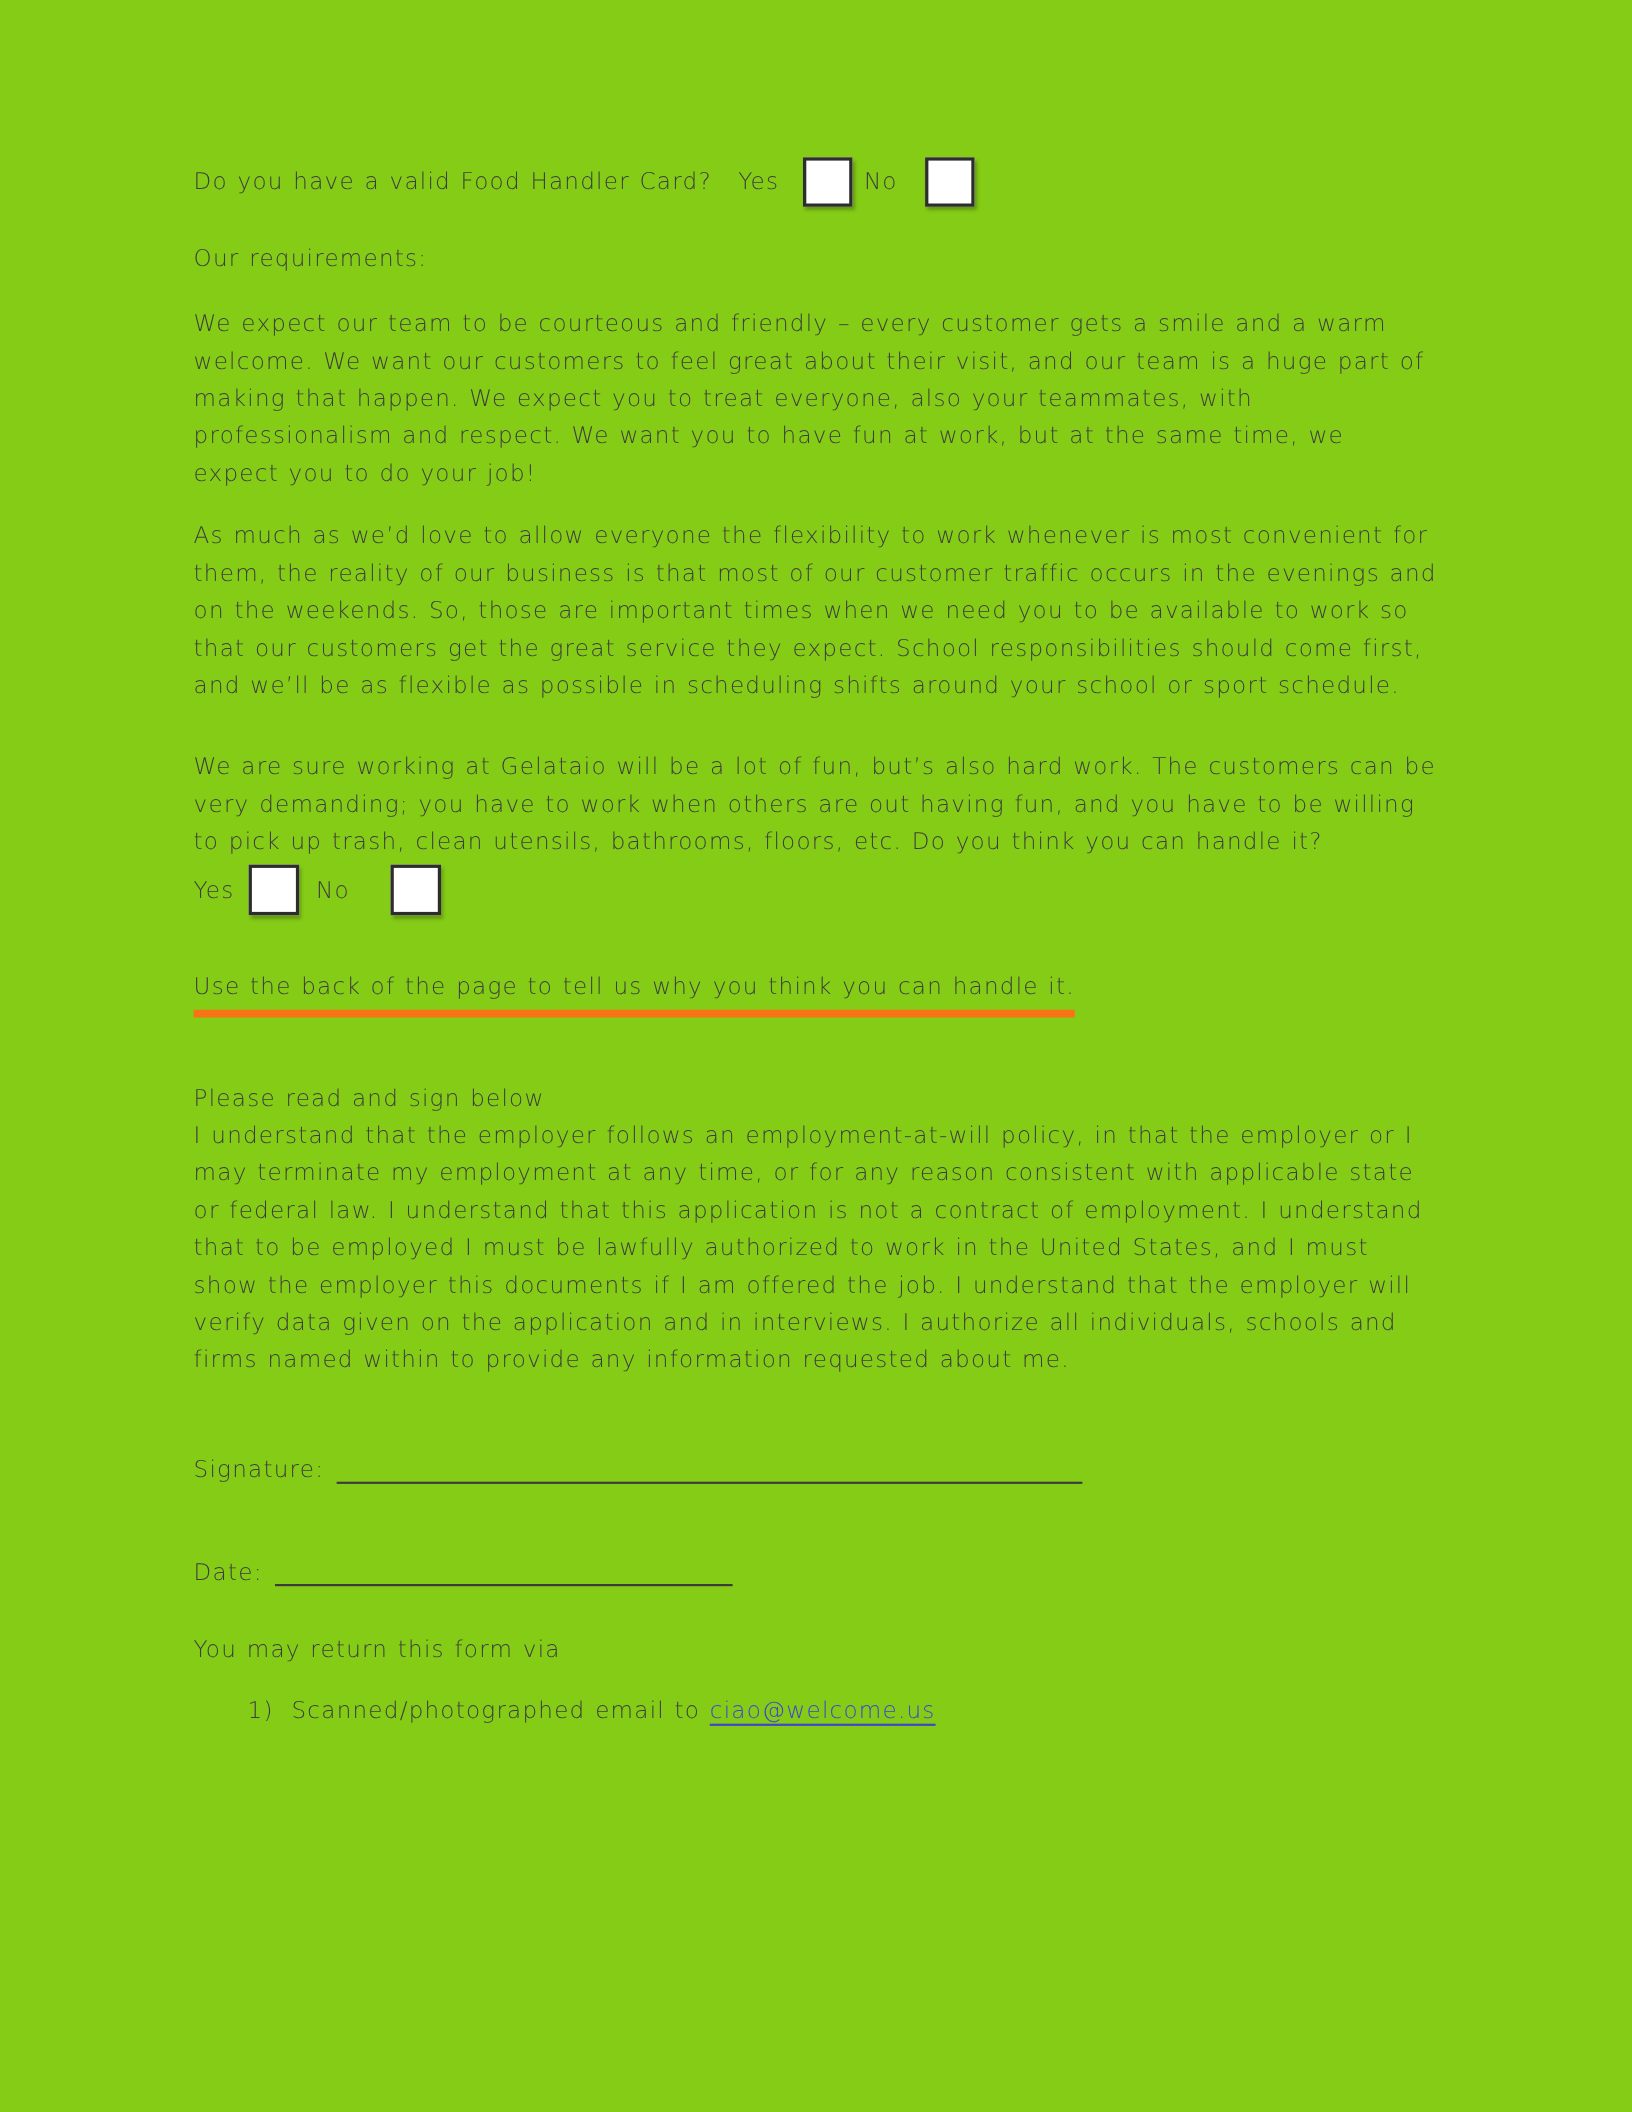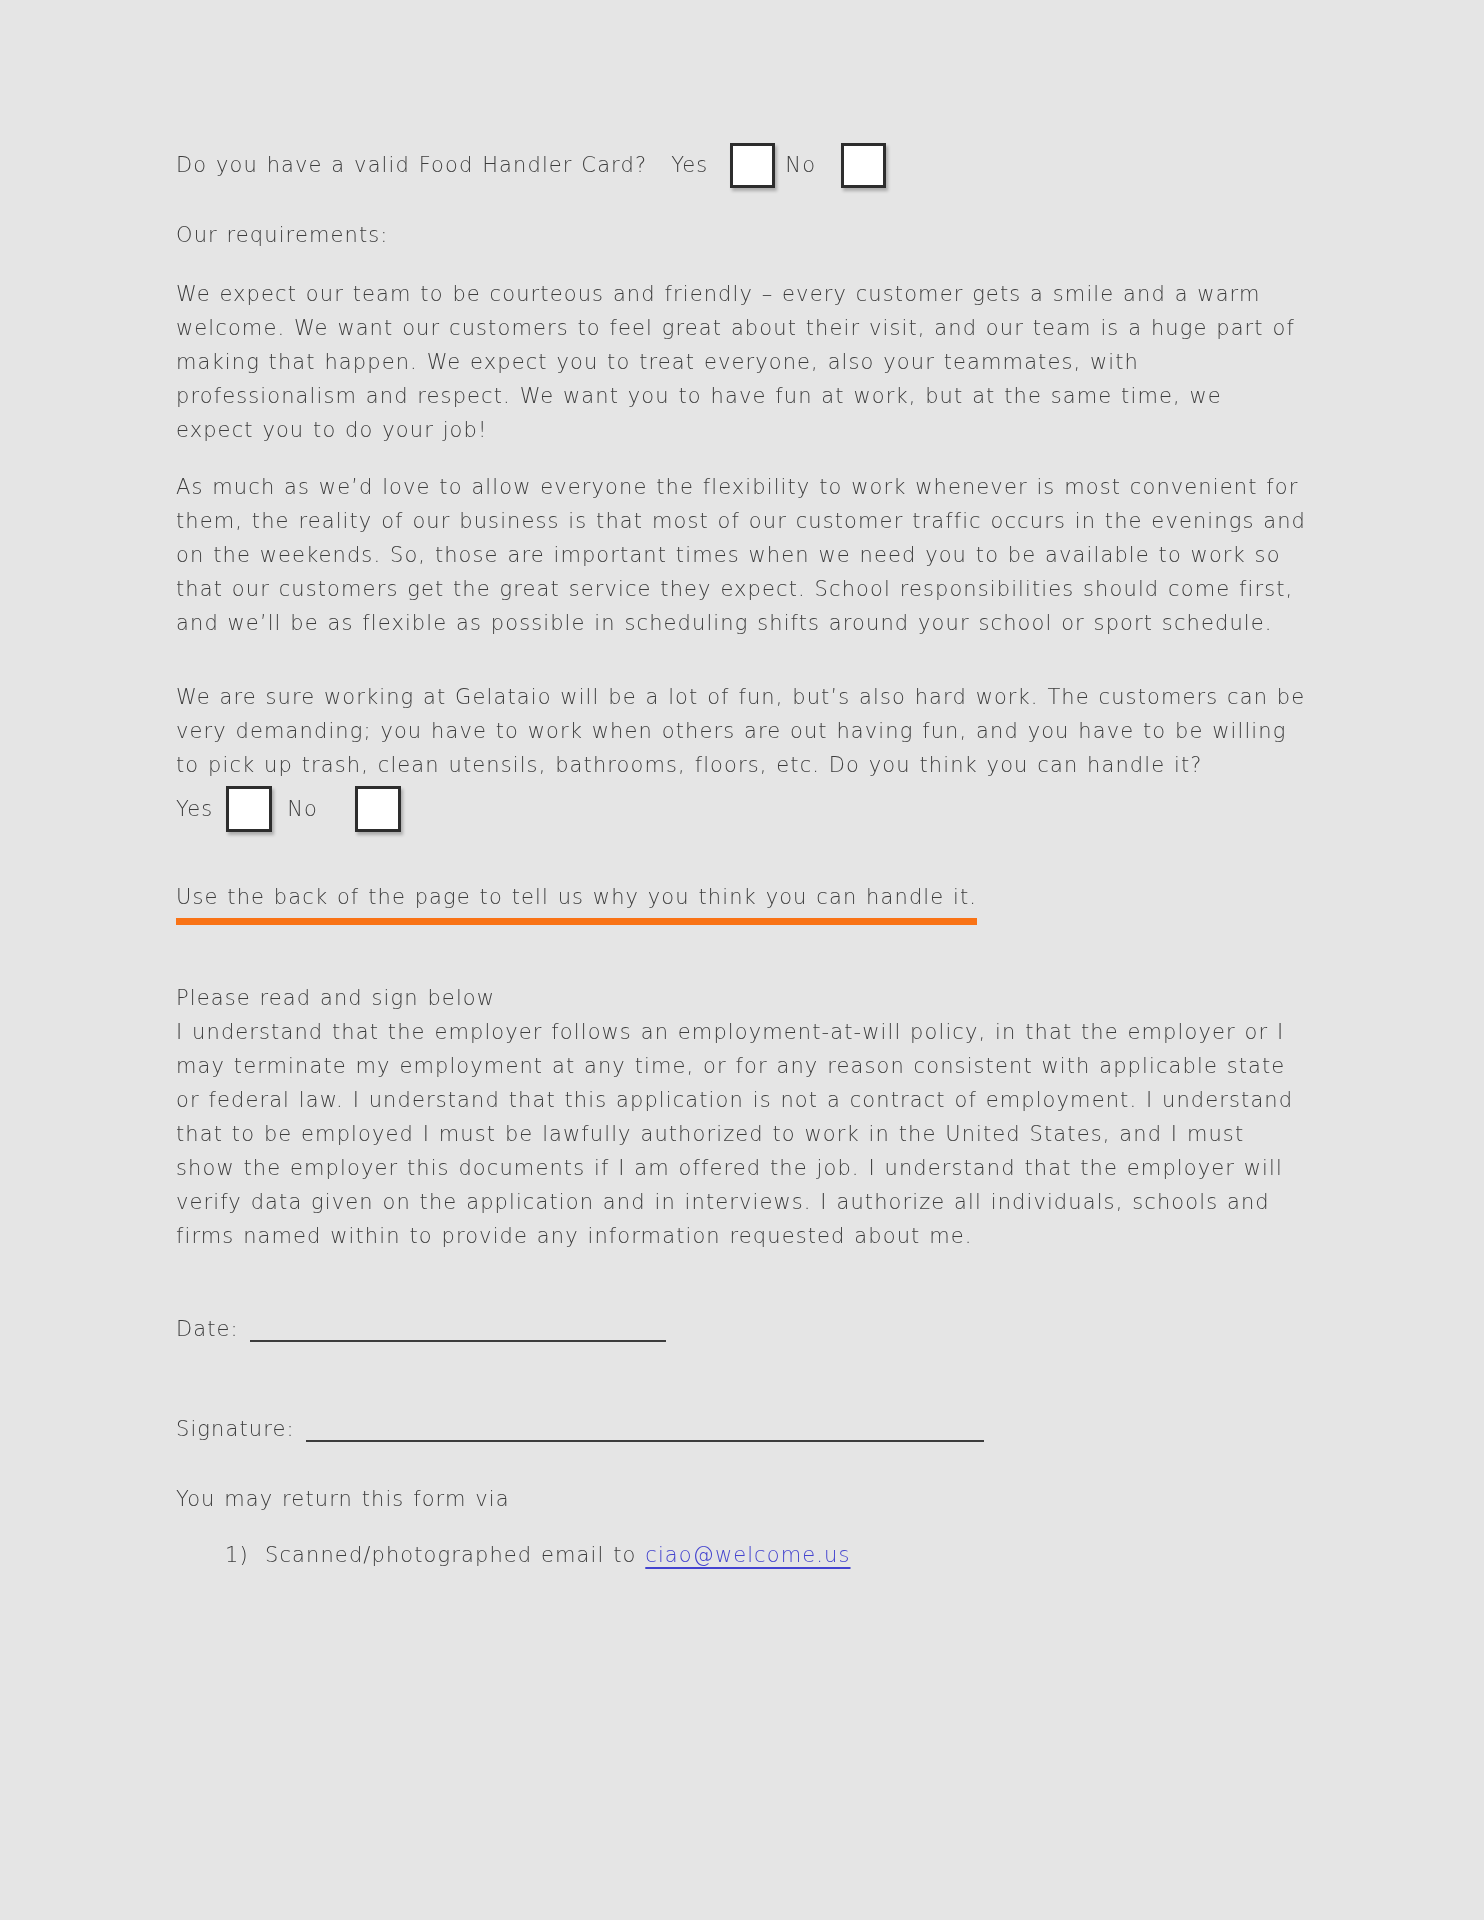--- a/index.html
+++ b/index.html
@@ -6,21 +6,21 @@
   html, body {
     margin: 0;
     padding: 0;
     background: #ffffff;
   }
   .page {
     position: relative;
     width: 1484px;
     height: 1920px;
     box-sizing: border-box;
-    background: #e5e5e5;
+    background: #84cc16;
     padding: 142px 176px 0 176px;
     font-family: "DejaVu Sans", "Liberation Sans", sans-serif;
     font-weight: 300;
     font-size: 21px;
     line-height: 34px;
     letter-spacing: 1.1px;
     word-spacing: 1px;
     color: #3d3d3d;
     overflow: hidden;
   }
@@ -143,28 +143,28 @@
 
   <p class="back-note">
     <span class="underlined">Use the back of the page to tell us why you think you can handle it.</span>
   </p>
 
   <p class="sign-heading">Please read and sign below</p>
 
   <p class="sign-body">I understand that the employer follows an employment-at-will policy, in that the employer or I may terminate my employment at any time, or for any reason consistent with applicable state or federal law. I understand that this application is not a contract of employment. I understand that to be employed I must be lawfully authorized to work in the United States, and I must show the employer this documents if I am offered the job. I understand that the employer will verify data given on the application and in interviews. I authorize all individuals, schools and firms named within to provide any information requested about me.</p>
 
 
+  <div class="field-row fr-sig">
+    <span class="field-label">Signature:</span>
+    <span class="write-line line-sig"></span>
+  </div>
+
   <div class="field-row fr-date">
     <span class="field-label">Date:</span>
     <span class="write-line line-date"></span>
-  </div>
-
-  <div class="field-row fr-sig">
-    <span class="field-label">Signature:</span>
-    <span class="write-line line-sig"></span>
   </div>
 
   <p class="return-intro">You may return this form via</p>
 
   <div class="return-item">
     <span class="item-num">1)</span>
     <span class="item-body"><span>Scanned/photographed email to </span><a class="email-link">ciao@welcome.us</a></span>
   </div>
 
 </div>

